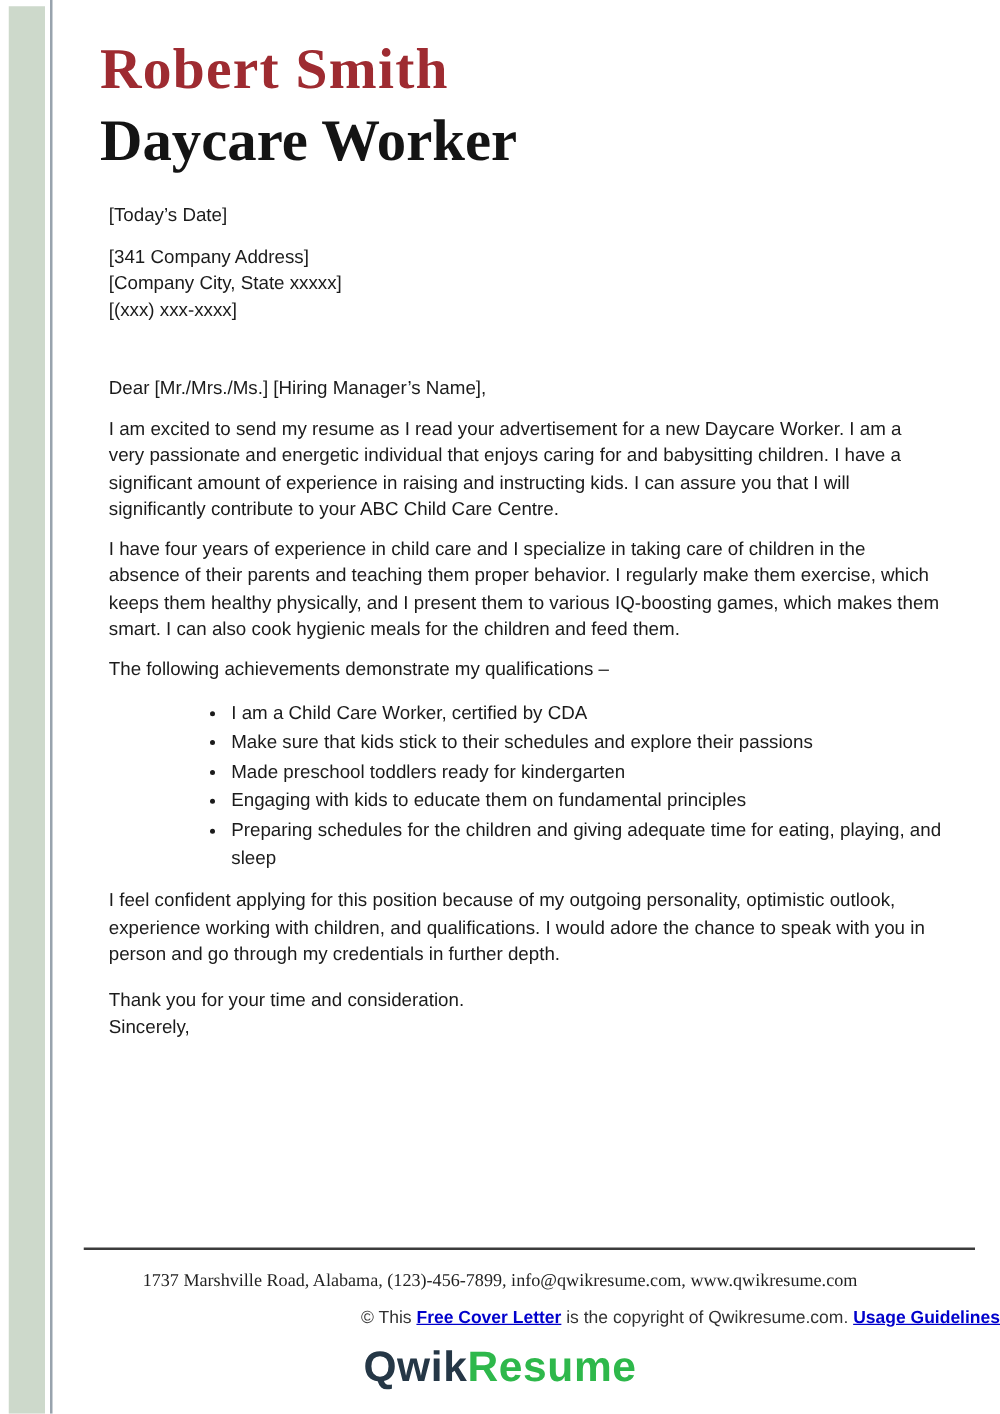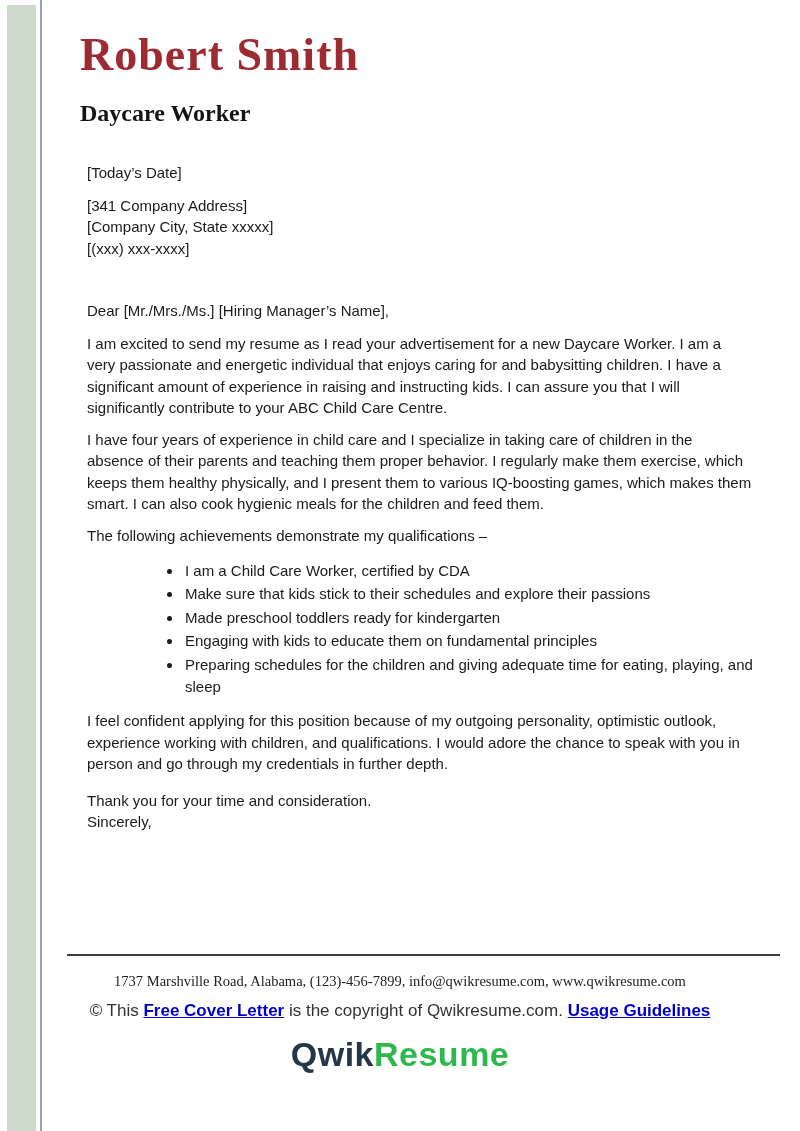--- a/index.html
+++ b/index.html
@@ -37,21 +37,21 @@
     font-weight: bold;
     font-size: 46px;
     line-height: 50px;
     letter-spacing: 1px;
     color: #9e2b31;
   }
   .job-title {
     margin: 12px 0 0 -7px;
     font-family: "Liberation Serif", serif;
     font-weight: bold;
-    font-size: 24px;
+    font-size: 47px;
     line-height: 42px;
     color: #141414;
   }
   .body-text { font-size: 15px; line-height: 21.5px; }
   .date-line { margin-top: 28px; }
   .address-block { margin-top: 11px; }
   .salutation { margin-top: 41px; }
   .para { margin-top: 11px; }
   .para + .para { margin-top: 10px; }
   .qual-intro { margin-top: 10px; }
@@ -65,40 +65,41 @@
     margin-bottom: 1px;
     padding-left: 2px;
     margin-left: 48px;
   }
   .closing-para { margin-top: 12px; }
   .thanks { margin-top: 15px; }
   .signoff-block { }
   
   .footer {
     position: absolute;
-    left: 0; top: 954px;
+    left: 0; top: 998px;
     width: 800px;
     text-align: center;
   }
   .footer-rule {
     margin-left: 67px;
     width: 713px;
     height: 2px;
     background: #3c3c3c;
   }
   .footer-contact {
     margin-top: 17px;
     font-family: "Liberation Serif", serif;
     font-size: 14.5px;
     color: #222222;
   }
   .footer-copyright {
     margin-top: 11px;
-    font-size: 17px;
+    font-size: 14px;
     color: #333333;
+    text-align: right;
   }
   .footer-copyright a {
     color: #0000cc;
     font-weight: bold;
     text-decoration: underline;
   }
   .logo {
     margin-top: 14px;
     font-size: 34px;
     font-weight: bold;

